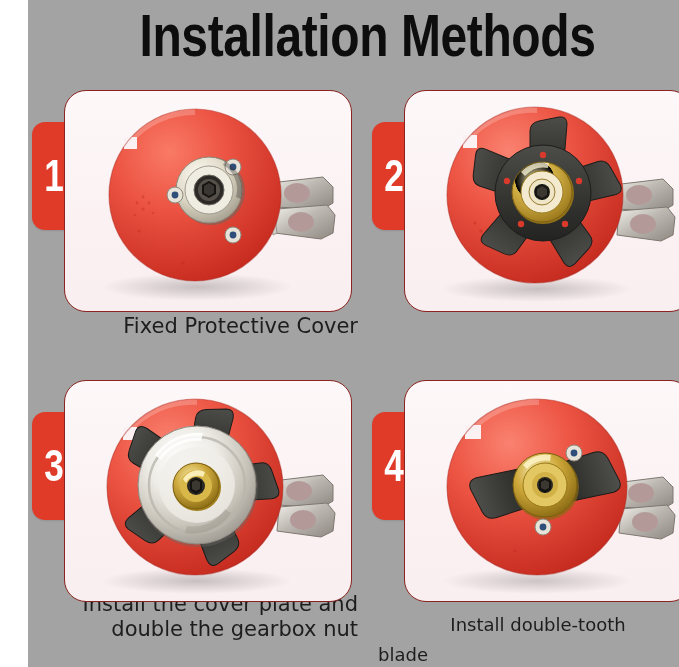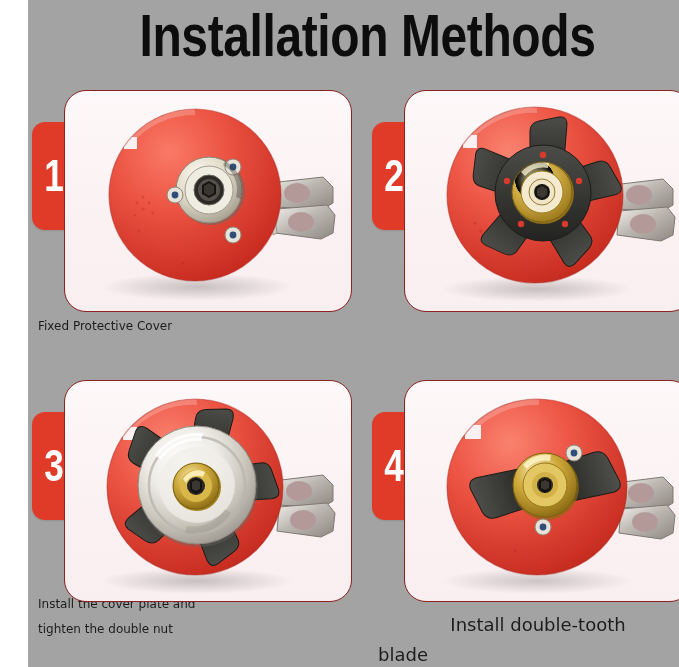--- a/index.html
+++ b/index.html
@@ -108,24 +108,24 @@
     height: 220px;
   }
   .card .photo svg { display: block; }
 
   
   .caption {
     position: absolute;
     left: 10px;
     width: 320px;
     top: 232px;
-    text-align: left;
+    text-align: right;
     color: #1d1d1d;
     font-family: "DejaVu Sans", sans-serif;
-    font-size: 12px;
+    font-size: 21px;
     line-height: 25px;
     font-weight: normal;
   }
   .caption.two-line { top: 220px; }
   .caption.big {
     font-size: 18px;
     line-height: 30px;
     top: 238px;
     text-align: center;
   }
@@ -414,21 +414,21 @@
               <path d="M-14 -6 A17 17 0 0 1 8 -13 L6 -8 A13 13 0 0 0 -11 -2 Z" fill="#fdf3c4" opacity="0.9"></path>
               <circle cx="-1" cy="1" r="9" fill="#2b2925"></circle>
               <polygon points="-1,-7 5,-4 5,5 -1,9 -7,5 -7,-4" fill="#15130f"></polygon>
               <polygon points="-1,-5 3,-3 3,4 -1,6 -5,4 -5,-3" fill="#3b3731"></polygon>
             </g>
           </svg>
         </div>
       </div>
       <div class="caption two-line">
         <span class="ln ln1">Install the cover plate and</span>
-        <span class="ln ln2">tighten the double nut</span>
+        <span class="ln ln2">double the gearbox nut</span>
       </div>
     </div>
 
     <div class="step s4">
       <div class="badge">
         <div class="badge-num">4</div>
       </div>
       <div class="card">
         <div class="photo">
           <svg width="286" height="220" viewBox="0 0 286 220" xmlns="http://www.w3.org/2000/svg">

